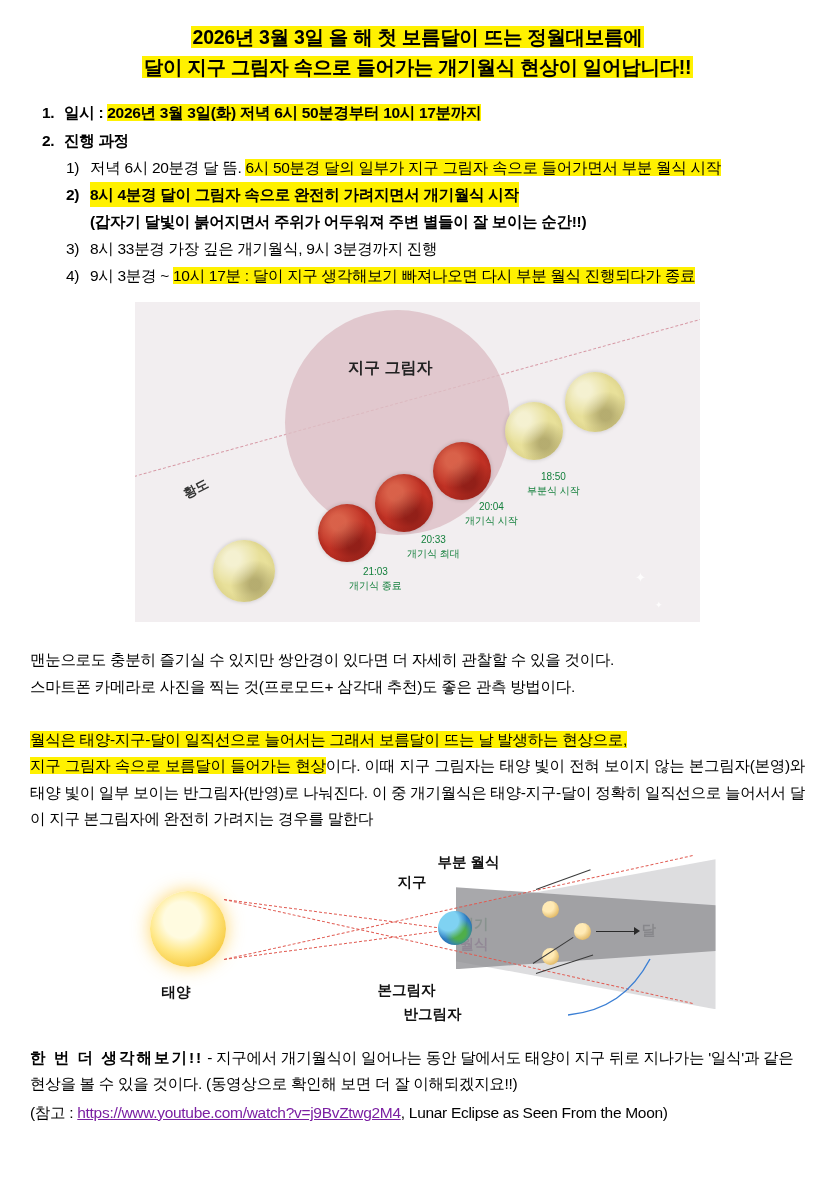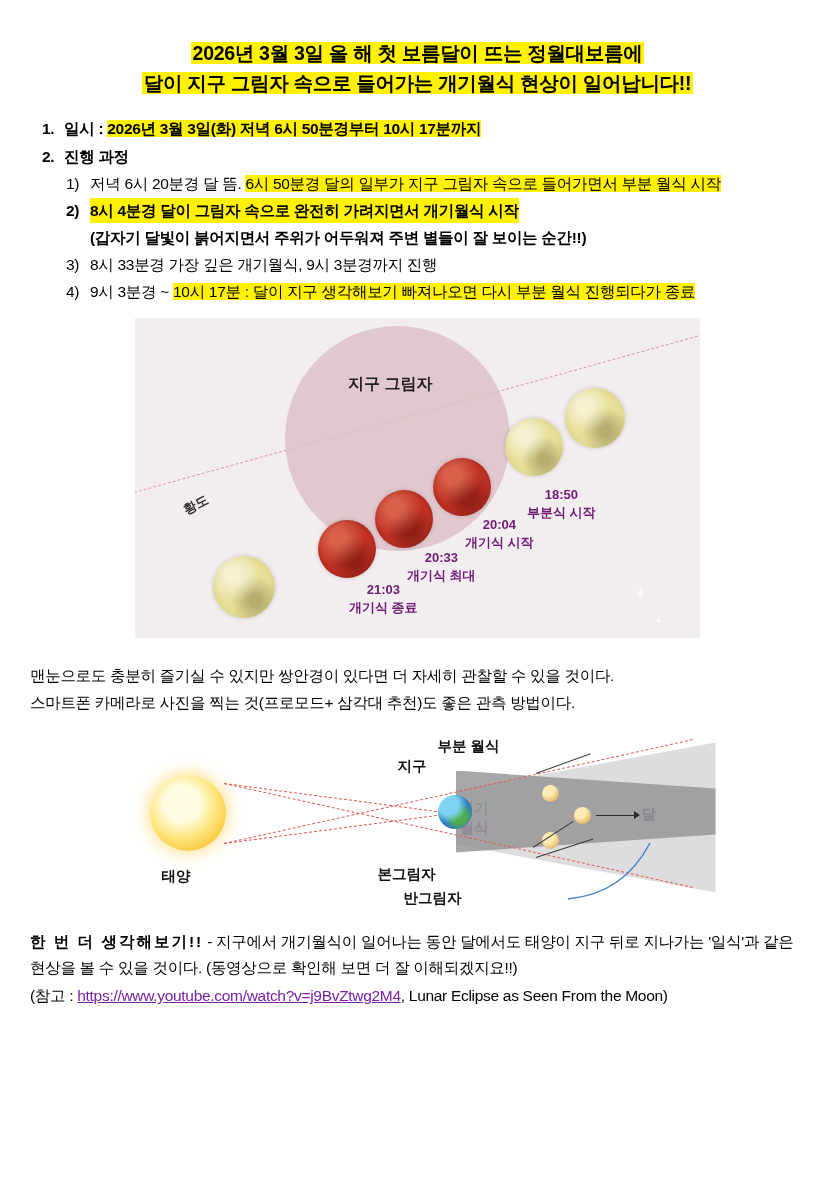--- a/index.html
+++ b/index.html
@@ -13,21 +13,21 @@
     font-family: "Liberation Sans", sans-serif;
     color: #000000;
     position: relative;
     overflow: hidden;
   }
   .page {
     width: 835px;
     height: 962px;
     position: relative;
     box-sizing: border-box;
-    padding: 38px 30px 10px 30px;
+    padding: 22px 30px 10px 30px;
   }
 
   
   .title-block {
     text-align: center;
     font-weight: bold;
     font-size: 19.5px;
     line-height: 1.55;
     letter-spacing: -0.3px;
   }
@@ -143,23 +143,23 @@
       radial-gradient(circle at 50% 50%, #e8e09a 0 55%, #cfc479 100%);
   }
   .moon.red {
     background:
       radial-gradient(circle at 35% 32%, rgba(255,170,130,.40) 0 14%, rgba(0,0,0,0) 50%),
       radial-gradient(circle at 62% 70%, rgba(90,10,10,.45) 0 12%, rgba(0,0,0,0) 45%),
       radial-gradient(circle at 50% 50%, #c03124 0 58%, #8e1d16 100%);
   }
   .cap {
     position: absolute;
-    font-size: 13px;
-    font-weight: bold;
-    color: #701a75;
+    font-size: 10px;
+    font-weight: normal;
+    color: #15803d;
     line-height: 1.35;
     text-align: center;
     white-space: nowrap;
   }
   .sparkle {
     position: absolute;
     color: #fff;
     font-size: 13px;
     opacity: .85;
   }
@@ -383,20 +383,24 @@
       <div class="sparkle" style="left:500px; top:268px;">✦</div>
       <div class="sparkle" style="left:520px; top:298px; font-size:9px;">✦</div>
     </div>
   </div>
 
   <div class="para">
     <span class="ind">맨눈으로도 충분히 즐기실 수 있지만 쌍안경이 있다면 더 자세히 관찰할 수 있을 것이다.</span><br>
     <span>스마트폰 카메라로 사진을 찍는 것(프로모드+ 삼각대 추천)도 좋은 관측 방법이다.</span>
   </div>
 
+  <div class="para para2">
+    <span class="hl">월식은 태양-지구-달이 일직선으로 늘어서는 그래서 보름달이 뜨는 날 발생하는 현상으로,</span><br>
+    <span class="hl">지구 그림자 속으로 보름달이 들어가는 현상</span><span>이다. 이때 지구 그림자는 태양 빛이 전혀 보이지 않는 본그림자(본영)와 태양 빛이 일부 보이는 반그림자(반영)로 나눠진다. 이 중 개기월식은 태양-지구-달이 정확히 일직선으로 늘어서서 달이 지구 본그림자에 완전히 가려지는 경우를 말한다</span>
+  </div>
 
   <div class="fig2-wrap">
     <div class="fig2">
 
       <div class="penumbra"></div>
       <div class="umbra"></div>
 
       <div class="sun"></div>
       <div class="earth"></div>
 

